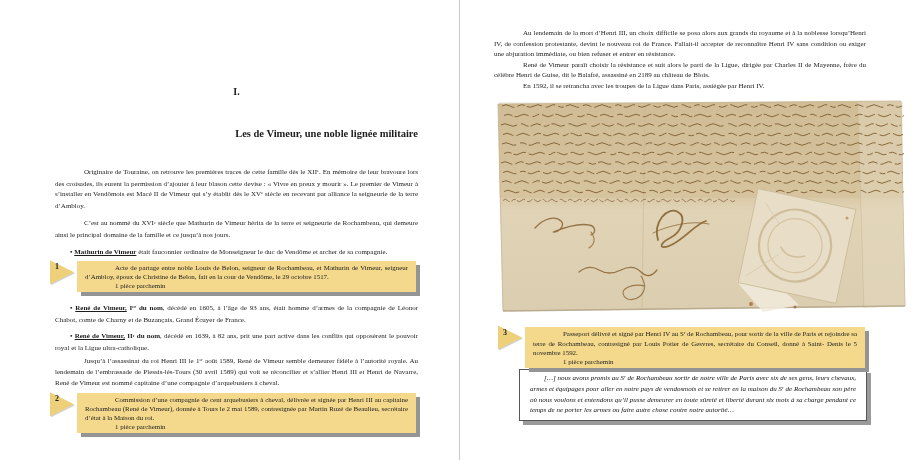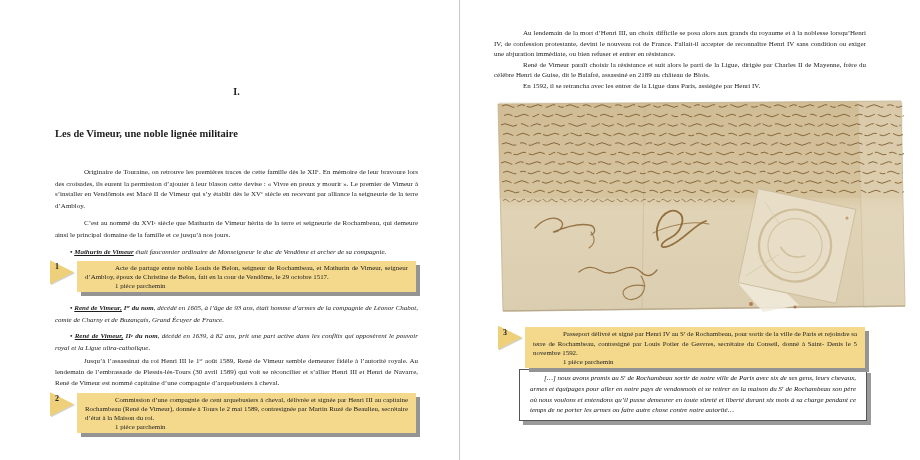--- a/index.html
+++ b/index.html
@@ -13,27 +13,27 @@
   *{box-sizing:border-box;margin:0;padding:0;}
   html,body{width:920px;height:460px;overflow:hidden;background:#ffffff;}
   body{font-family:"Liberation Serif","DejaVu Serif",serif;color:var(--text-black);}
   .spread{position:relative;width:920px;height:460px;display:flex;background:#fff;}
   .divider{position:absolute;left:459px;top:0;width:1px;height:460px;background:var(--divider-gray);}
   .page{width:460px;height:458px;position:relative;}
   .page-left{padding:0 42px 0 55px;}
   .page-right{padding:0 54px 0 34px;}
 
   .chapter{margin-top:86px;text-align:center;font-size:10px;line-height:12px;font-weight:700;}
-  .title{margin-top:29px;text-align:left;font-size:10.5px;line-height:13px;font-weight:700;}
+  .title{margin-top:29px;text-align:right;font-size:10.5px;line-height:13px;font-weight:700;}
 
   p.body{font-size:7px;line-height:10.6px;text-align:justify;}
   p.indent{text-indent:29px;}
   .page-left p.p1{margin-top:27px;}
   .page-left p.p2{margin-top:7px;}
-  p.bullet{text-indent:15px;font-style:italic;}
+  p.bullet{text-indent:15px;}
   .bullet-mathurin{margin-top:6px;}
   .bullet-rene1{margin-top:11px;}
   .bullet-rene2{margin-top:6px;}
   .rene2-cont{margin-top:2px;text-indent:29px;}
   .bullet-dot{font-weight:700;}
 
   .page-right p.p1{margin-top:28px;}
 
   .sg-b{font-weight:700;}
   .sg-bu{font-weight:700;text-decoration:underline;}
@@ -102,21 +102,21 @@
         <p class="ybox-piece">1 pièce parchemin</p>
       </div>
     </div>
   </section>
 
   <div class="divider"></div>
 
   <section class="page page-right">
     <p class="body indent p1"><span>Au lendemain de la mort d’Henri III, un choix difficile se posa alors aux grands du royaume et à la noblesse lorsqu’Henri IV, de confession protestante, devint le nouveau roi de France. Fallait-il accepter de reconnaître Henri IV sans condition ou exiger une abjuration immédiate, ou bien refuser et entrer en résistance.</span></p>
     <p class="body indent"><span>René de Vimeur paraît choisir la résistance et suit alors le parti de la Ligue, dirigée par Charles II de Mayenne, frère du célèbre Henri de Guise, dit le Balafré, assassiné en 2189 au château de Blois.</span></p>
-    <p class="body indent"><span>En 1592, il se retrancha avec les entrer de la Ligue dans Paris, assiégée par Henri IV.</span></p>
+    <p class="body indent"><span>En 1592, il se retrancha avec les troupes de la Ligue dans Paris, assiégée par Henri IV.</span></p>
 
     <div class="manuscript">
       <svg viewBox="0 0 413 214" aria-hidden="true">
         <defs>
           <linearGradient id="parch" x1="0" y1="0" x2="0" y2="1">
             <stop offset="0" stop-color="#d2bf98"></stop>
             <stop offset="0.45" stop-color="#d9c8a4"></stop>
             <stop offset="0.52" stop-color="#e0d3b6"></stop>
             <stop offset="1" stop-color="#dbceb0"></stop>
           </linearGradient>

